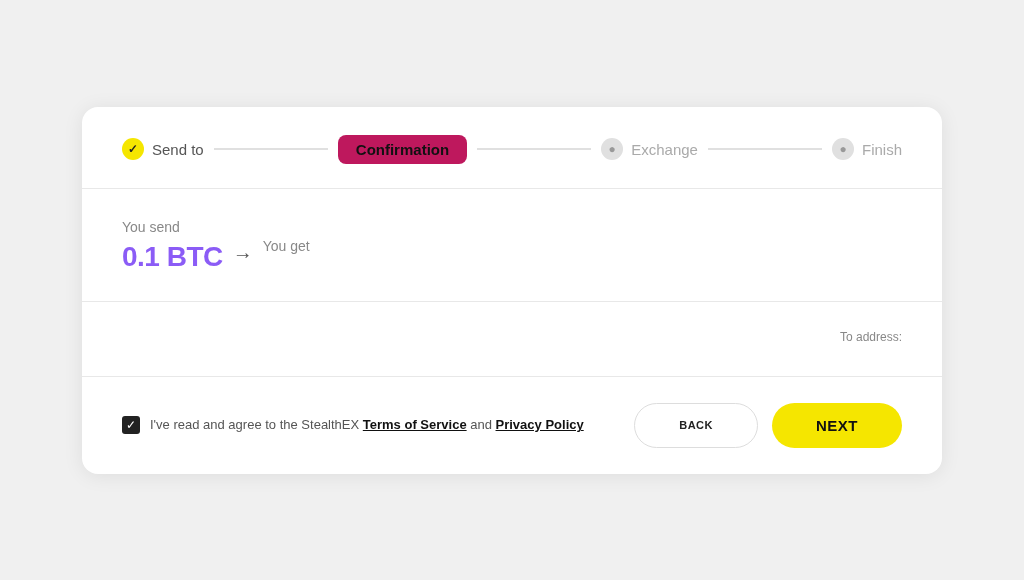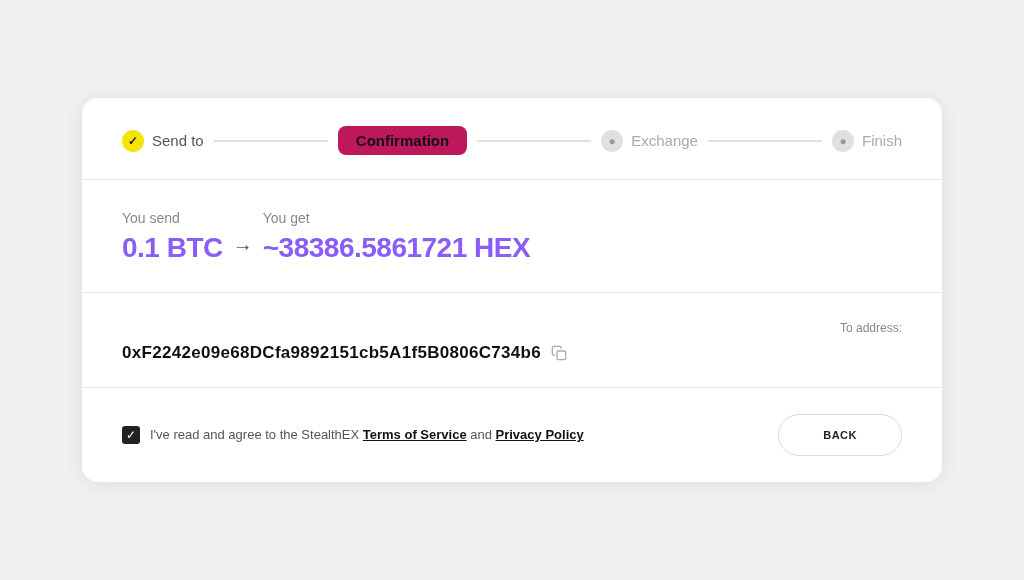--- a/index.html
+++ b/index.html
@@ -229,44 +229,35 @@
   </div>
 
   <div class="exchange-section">
     <div class="exchange-side">
       <span class="exchange-label">You send</span>
       <span class="exchange-amount">0.1 BTC</span>
     </div>
     <div class="arrow-icon">→</div>
     <div class="exchange-side">
       <span class="exchange-label">You get</span>
-      <span class="exchange-amount">~38386.5861721 HEX</span>
     </div>
   </div>
 
   <div class="address-section">
     <div class="address-label">To address:</div>
-    <div class="address-row">
-      <span class="address-value">0xF2242e09e68DCfa9892151cb5A1f5B0806C734b6</span>
-      <span class="copy-icon" title="Copy address">
-        <svg width="16" height="16" viewBox="0 0 24 24" fill="none" stroke="#aaa" stroke-width="2" stroke-linecap="round" stroke-linejoin="round">
-          <rect x="9" y="9" width="13" height="13" rx="2" ry="2"></rect>
-          <path d="M5 15H4a2 2 0 0 1-2-2V4a2 2 0 0 1 2-2h9a2 2 0 0 1 2 2v1"></path>
-        </svg>
-      </span>
-    </div>
   </div>
 
   <div class="footer-section">
     <div class="terms-area">
       <div class="checkbox-custom">
         <span class="checkbox-check">✓</span>
       </div>
       <div class="terms-text">
         <span>I've read and agree to the StealthEX </span><span class="terms-link">Terms of Service</span><span> and </span><span class="terms-link">Privacy Policy</span>
       </div>
     </div>
     <div class="buttons-row">
       <button class="btn-back">BACK</button>
+      <button class="btn-next">NEXT</button>
     </div>
   </div>
 
 </div>
 
 </body></html>

